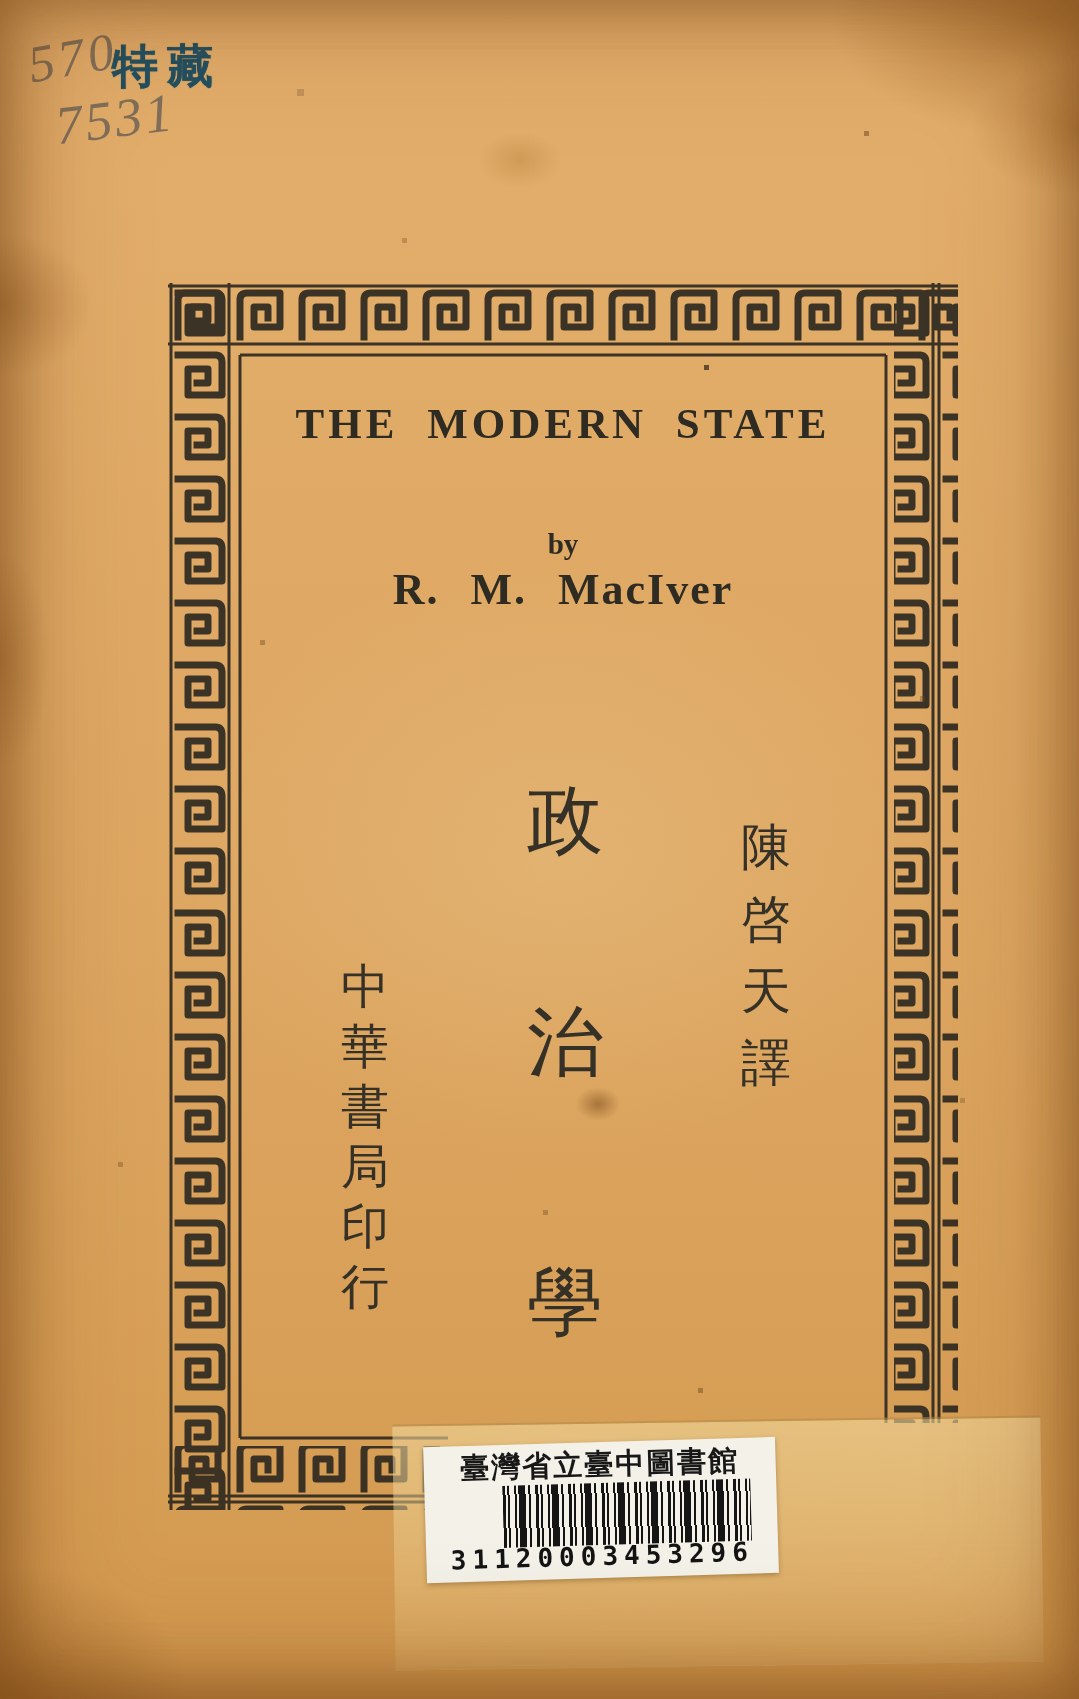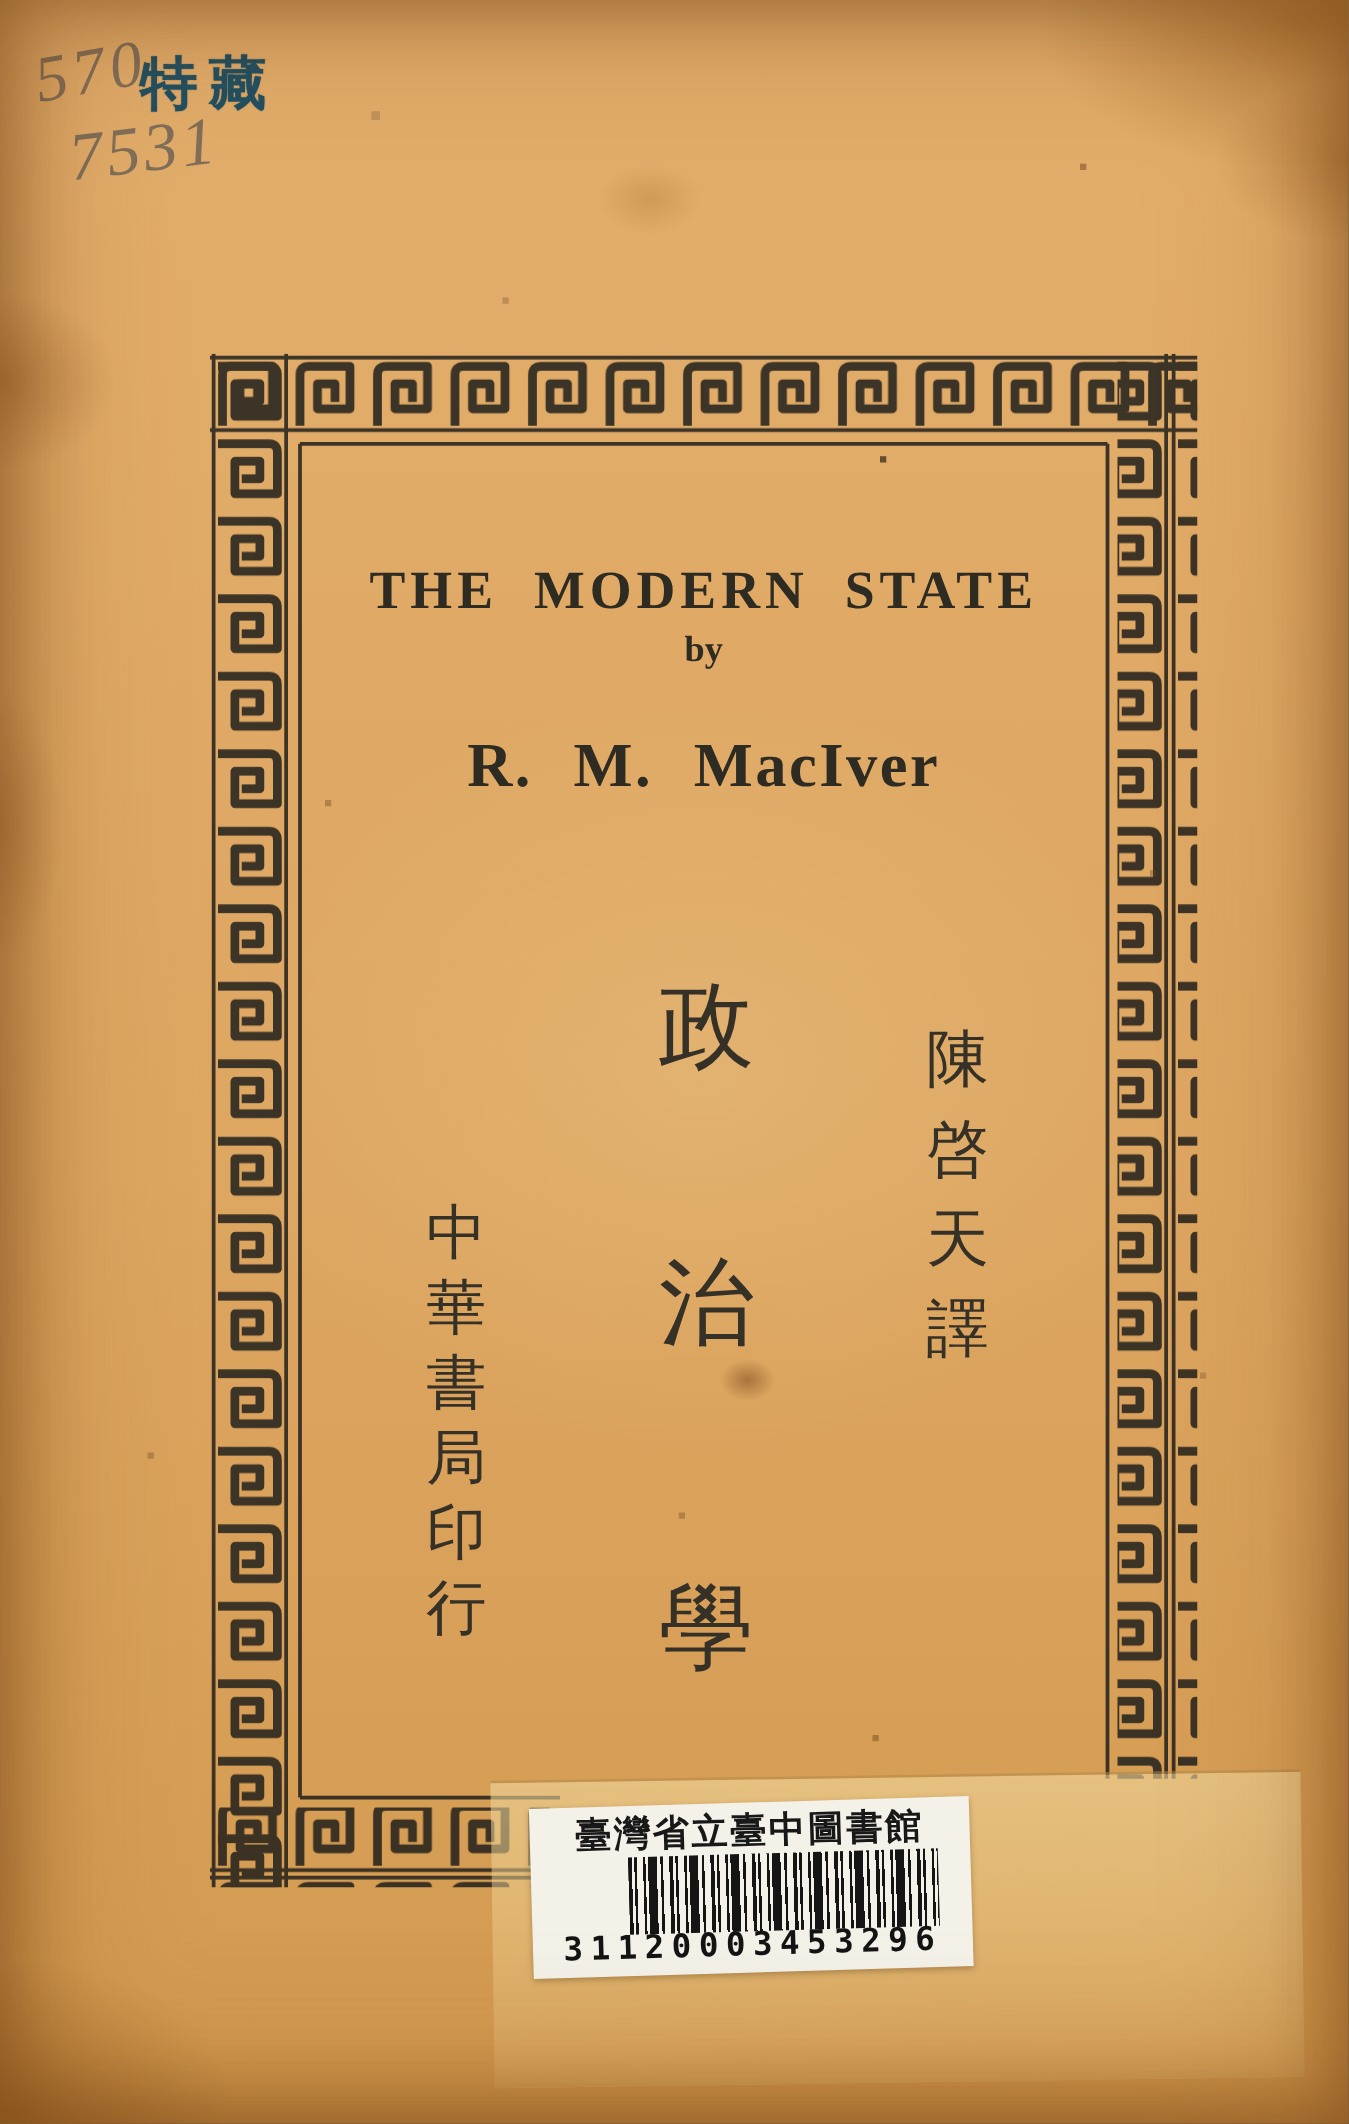--- a/index.html
+++ b/index.html
@@ -37,25 +37,25 @@
     color:rgba(122,107,90,.95);line-height:1;}
   .callnum.l1{left:28px;top:32px;font-size:52px;transform:rotate(-10deg);letter-spacing:4px;}
   .callnum.l2{left:55px;top:92px;font-size:54px;transform:rotate(-7deg);letter-spacing:3px;}
   .stamp{position:absolute;left:112px;top:36px;z-index:3;font-size:46px;font-weight:700;
     color:#1f4f62;letter-spacing:9px;text-shadow:0 0 1px #1f4f62;
     font-family:Liberation Mono, monospace;}
   
   .frame{position:absolute;left:168px;top:283px;width:790px;height:1227px;z-index:2;}
   
   .titleblock{position:absolute;left:240px;top:0;width:646px;text-align:center;z-index:3;}
-  .booktitle{position:absolute;left:0;top:448px;width:100%;font-size:43px;font-weight:700;
+  .booktitle{position:absolute;left:0;top:399px;width:100%;font-size:43px;font-weight:700;
     letter-spacing:4px;word-spacing:14px;color:#2e2b23;}
-  .byline{position:absolute;left:0;top:504px;width:100%;font-size:29px;font-weight:700;color:#2e2b23;}
-  .author{position:absolute;left:0;top:564px;width:100%;font-size:50px;font-weight:700;
-    letter-spacing:2px;word-spacing:18px;color:#2e2b23;margin-top:19px;}
+  .byline{position:absolute;left:0;top:528px;width:100%;font-size:29px;font-weight:700;color:#2e2b23;}
+  .author{position:absolute;left:0;top:564px;width:100%;font-size:44px;font-weight:700;
+    letter-spacing:2px;word-spacing:18px;color:#2e2b23;}
   
   .cjk{position:absolute;z-index:3;font-family:"DejaVu Sans", sans-serif;color:#363127;}
   .cjk span{display:block;text-align:center;}
   .col-main{left:527px;top:0;width:80px;font-size:76px;line-height:1;}
   .col-main .c0{position:absolute;left:0;top:782px;}
   .col-main .c1{position:absolute;left:0;top:1004px;}
   .col-main .c2{position:absolute;left:0;top:1264px;}
   .col-trans{left:739px;top:818px;width:54px;font-size:50px;}
   .col-trans span{height:72px;line-height:58px;}
   .col-pub{left:338px;top:958px;width:54px;font-size:48px;}

